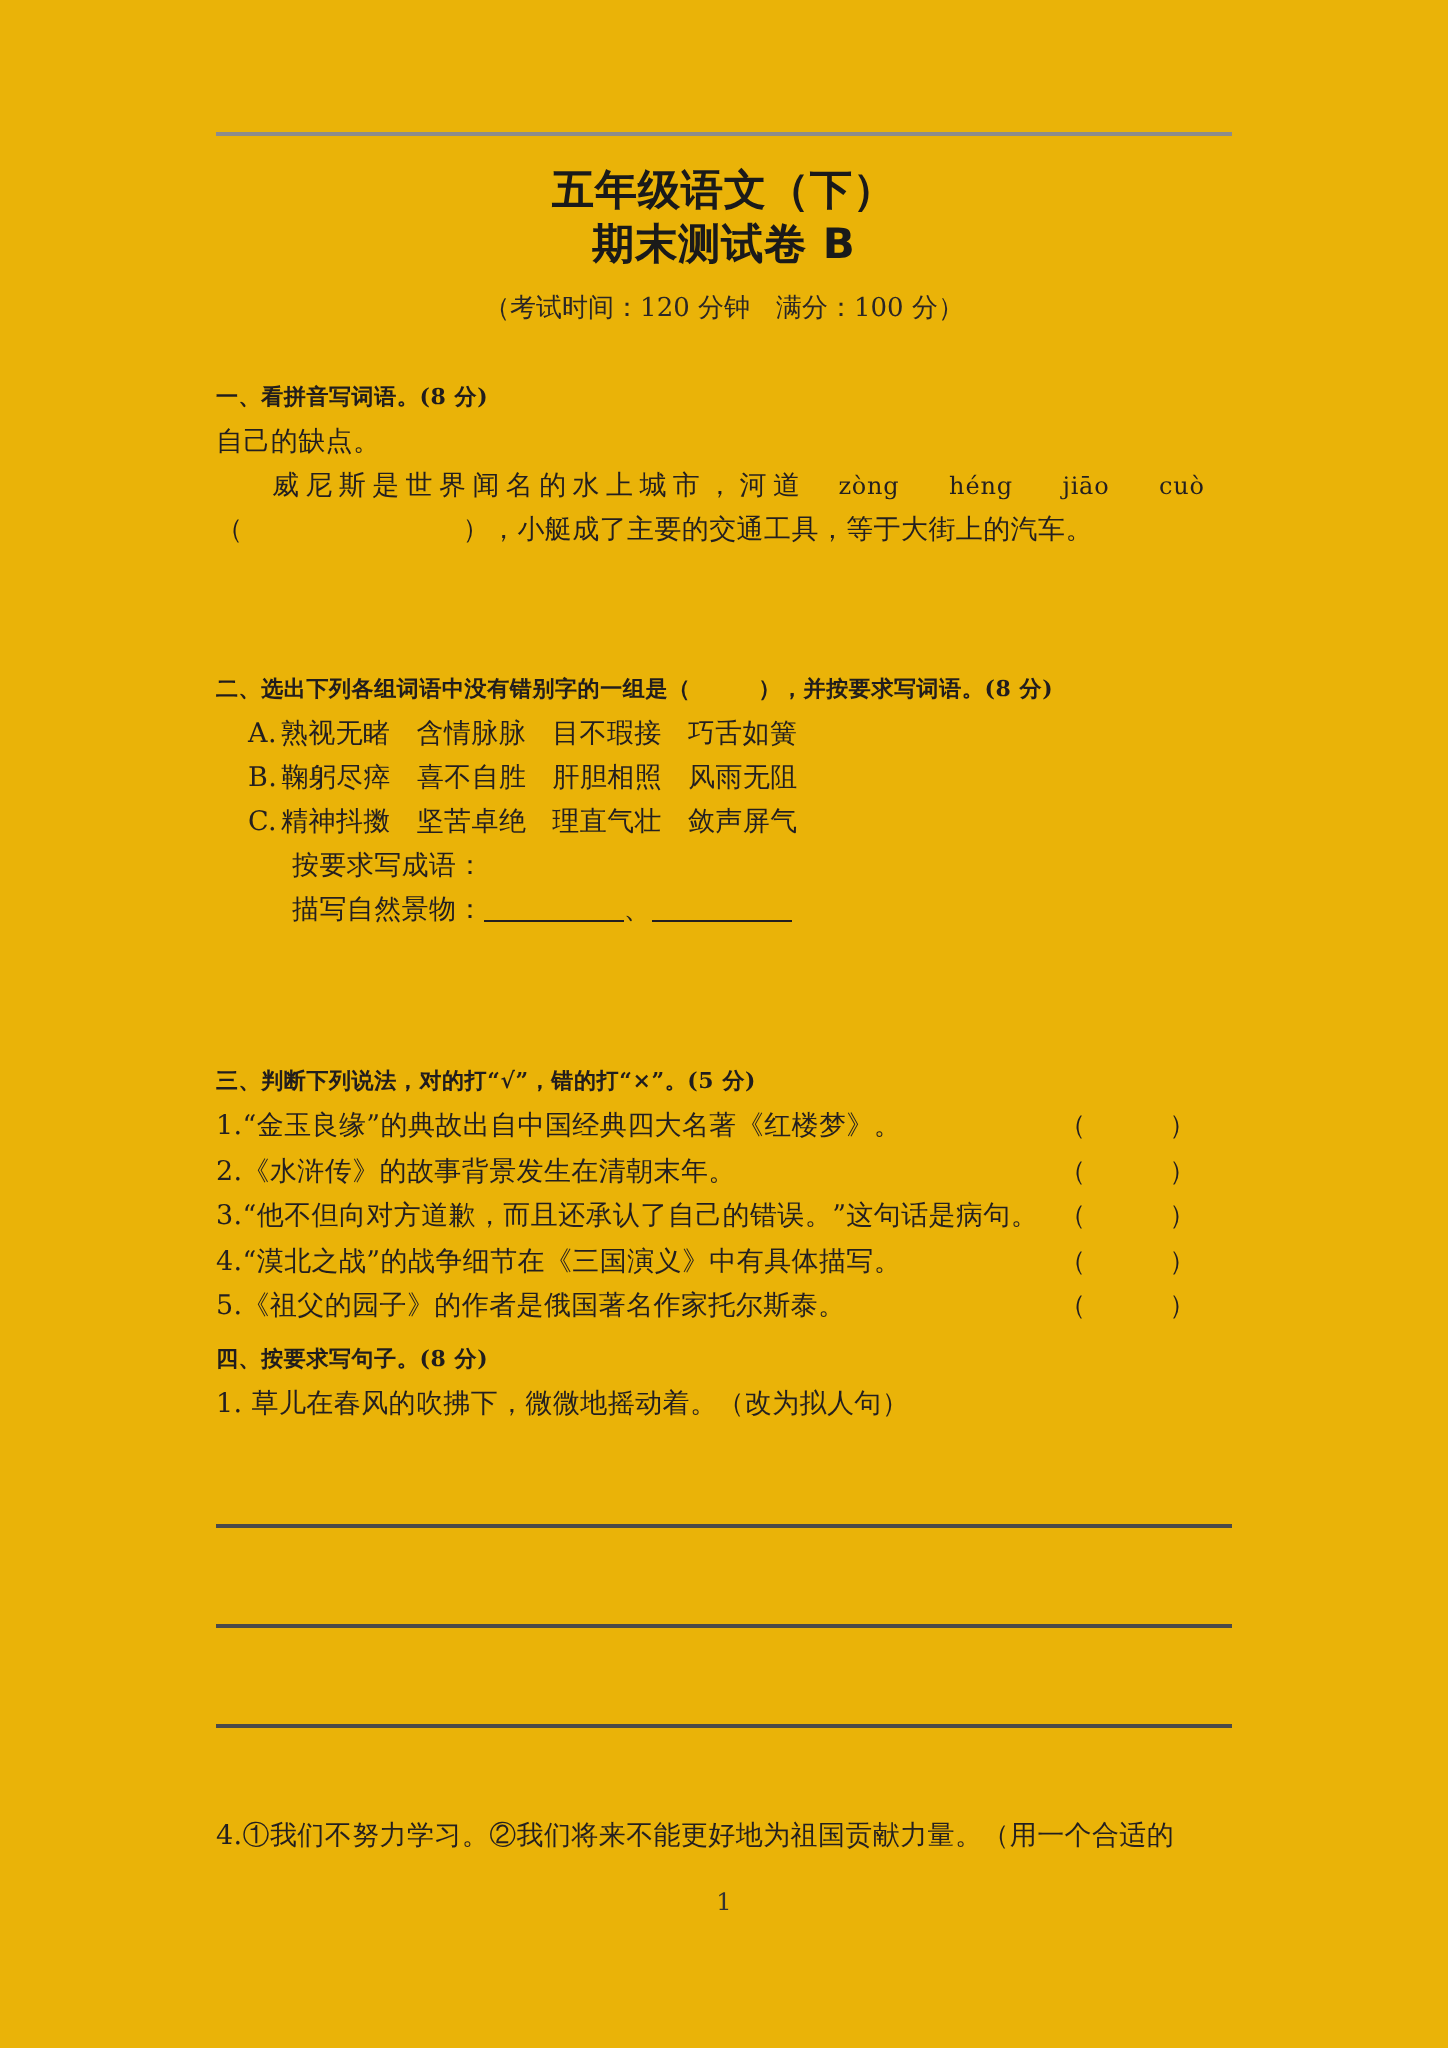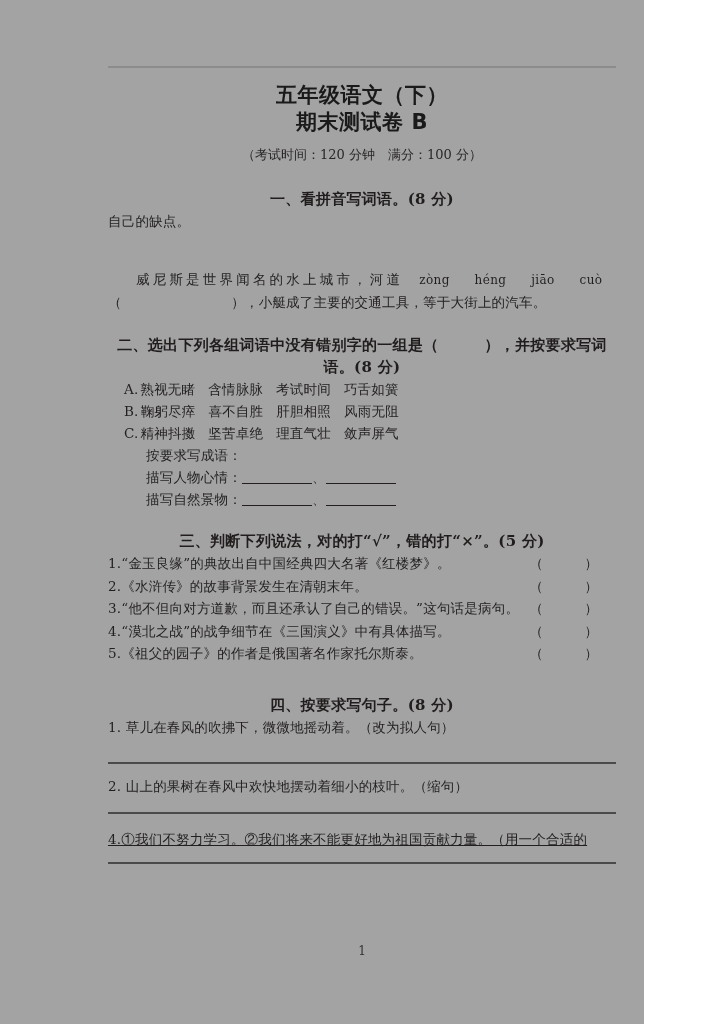--- a/index.html
+++ b/index.html
@@ -12,23 +12,23 @@
     width: 724px;
     height: 1024px;
     position: relative;
     font-family: "DejaVu Serif", "Liberation Serif", serif;
     color: #231f20;
     overflow: hidden;
   }
   .page {
     position: absolute;
     left: 0; top: 0;
-    width: 644px;
+    width: 724px;
     height: 1024px;
-    background: #a3a3a3;
+    background: #eab308;
   }
 
   
   .header-rule {
     position: absolute;
     left: 108px;
     top: 66px;
     width: 508px;
     height: 2px;
     background: #8c8c8c;
@@ -56,40 +56,39 @@
     color: #2a2626;
   }
 
   
   .sec {
     position: absolute;
     left: 108px;
     width: 508px;
   }
   .sec-head {
-    font-size: 15px;
+    font-size: 11px;
     line-height: 22px;
     font-weight: 600;
     color: #211d1d;
     letter-spacing: 0.3px;
-    text-align: center;
   }
   .line {
     font-size: 13.5px;
     line-height: 22px;
     color: #231f20;
     letter-spacing: 0.2px;
   }
   .indent { text-indent: 28px; }
   .pinyin {
     font-family: "DejaVu Serif", "Liberation Serif", serif;
     font-size: 12px;
     letter-spacing: 0.4px;
   }
-  .spaced { letter-spacing: 3.2px; margin-top: 36px; }
+  .spaced { letter-spacing: 3.2px; }
   .wide-gap { display: inline-block; width: 16px; }
 
   
   .opt {
     font-size: 13.5px;
     line-height: 22px;
     padding-left: 16px;
     letter-spacing: 0.2px;
   }
   .opt .tag { margin-right: 2px; }
@@ -169,36 +168,33 @@
 
     <div class="line">
       <span>（　　　　　　　　），</span><span>小艇成了主要的交通工具，等于大街上的汽车。</span>
     </div>
   </div>
 
   <div class="sec" style="top:334px;">
     <div class="sec-head">二、选出下列各组词语中没有错别字的一组是（　　　），并按要求写词语。(8 分)</div>
 
     <div class="opt">
-      <span class="tag">A.</span><span class="idiom">熟视无睹</span><span class="idiom">含情脉脉</span><span class="idiom">考试时间</span><span class="idiom">巧舌如簧</span>
+      <span class="tag">A.</span><span class="idiom">熟视无睹</span><span class="idiom">含情脉脉</span><span class="idiom">目不瑕接</span><span class="idiom">巧舌如簧</span>
     </div>
 
     <div class="opt">
       <span class="tag">B.</span><span class="idiom">鞠躬尽瘁</span><span class="idiom">喜不自胜</span><span class="idiom">肝胆相照</span><span class="idiom">风雨无阻</span>
     </div>
 
     <div class="opt">
       <span class="tag">C.</span><span class="idiom">精神抖擞</span><span class="idiom">坚苦卓绝</span><span class="idiom">理直气壮</span><span class="idiom">敛声屏气</span>
     </div>
 
     <div class="sub">按要求写成语：</div>
 
-    <div class="sub">
-      <span>描写人物心情：</span><span class="blank-ul"></span><span>、</span><span class="blank-ul"></span>
-    </div>
 
     <div class="sub">
       <span>描写自然景物：</span><span class="blank-ul"></span><span>、</span><span class="blank-ul"></span>
     </div>
   </div>
 
   <div class="sec" style="top:530px;">
     <div class="sec-head">三、判断下列说法，对的打“√”，错的打“×”。(5 分)</div>
 
     <div class="judge">
@@ -216,35 +212,32 @@
     <div class="judge">
       <span>4.“漠北之战”的战争细节在《三国演义》中有具体描写。</span>
       <span class="brk">（　）</span>
     </div>
     <div class="judge">
       <span>5.《祖父的园子》的作者是俄国著名作家托尔斯泰。</span>
       <span class="brk">（　）</span>
     </div>
   </div>
 
-  <div class="sec" style="top:694px;">
+  <div class="sec" style="top:669px;">
     <div class="sec-head">四、按要求写句子。(8 分)</div>
     <div class="line">1. 草儿在春风的吹拂下，微微地摇动着。（改为拟人句）</div>
   </div>
 
   <div class="ans-rule" style="top:762px;"></div>
 
-  <div class="sec" style="top:775px;">
-    <div class="line">2. 山上的果树在春风中欢快地摆动着细小的枝叶。（缩句）</div>
-  </div>
 
   <div class="ans-rule" style="top:812px;"></div>
 
 
   <div class="ans-rule" style="top:862px;"></div>
 
-  <div class="sec" style="top:828px;text-decoration:underline;">
+  <div class="sec" style="top:907px;">
     <div class="line">4.①我们不努力学习。②我们将来不能更好地为祖国贡献力量。（用一个合适的</div>
   </div>
 
   <div class="pagenum">1</div>
 
 </div>
 
 </body></html>

